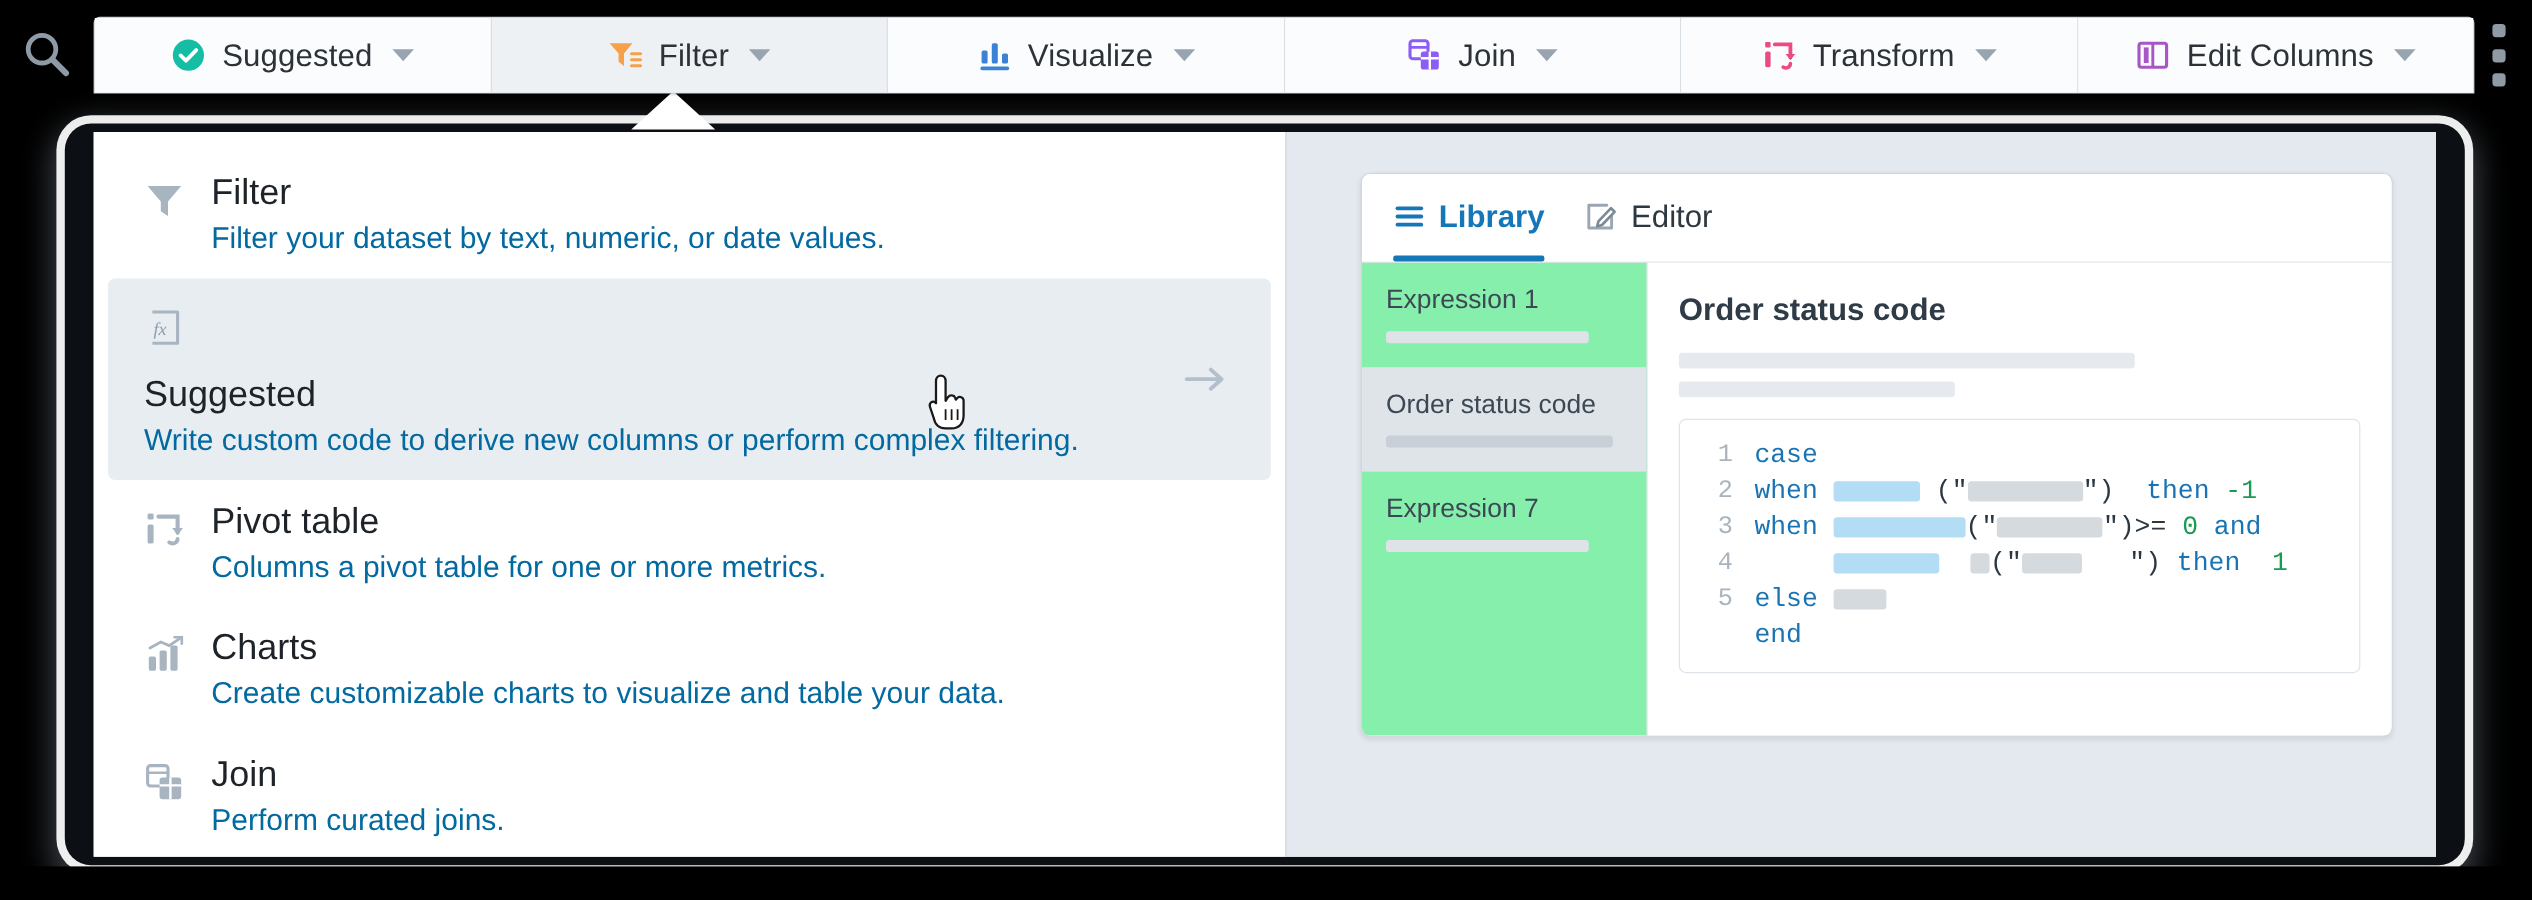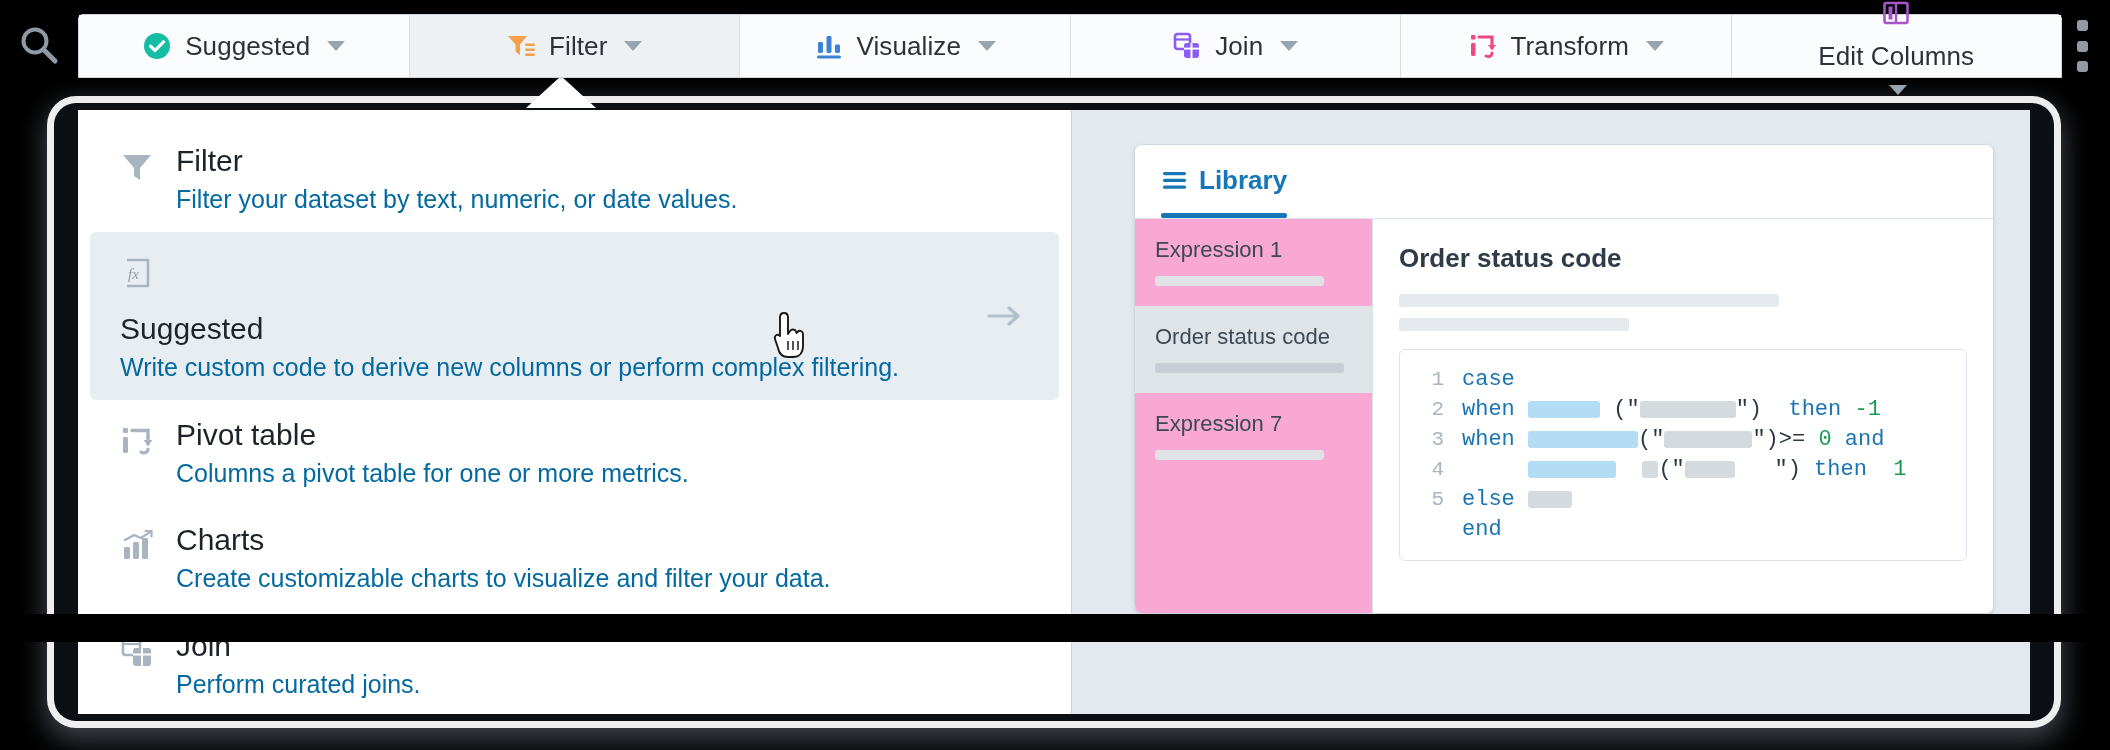--- a/index.html
+++ b/index.html
@@ -8,21 +8,21 @@
     width: 2110px;
     height: 750px;
     background: #000000;
     font-family: "Liberation Sans", sans-serif;
     overflow: hidden;
   }
 
   #stage {
     position: relative;
     width: 2110px;
-    height: 642px;
+    height: 750px;
     background: #000000;
   }
 
   
   #toolbar {
     position: absolute;
     left: 78px;
     top: 14px;
     width: 1984px;
     height: 64px;
@@ -39,21 +39,21 @@
     flex: 1 1 0;
     display: flex;
     align-items: center;
     justify-content: center;
     gap: 13px;
     border-right: 1px solid #d8dfe5;
     background: #fbfcfd;
     cursor: pointer;
     position: relative;
   }
-  .tab:last-child { border-right: none; flex-direction: column; }
+  .tab:last-child { border-right: none; }
   .tab.active { background: #eef1f4; }
 
   .tab-label {
     font-size: 26px;
     color: #2c3238;
     letter-spacing: .1px;
     white-space: nowrap;
   }
 
   .caret-down {
@@ -215,21 +215,21 @@
     height: 5px; background: #1576b8;
     border-radius: 2px;
   }
   .ct-icon { width: 27px; height: 27px; flex: none; }
 
   #card-body { flex: 1 1 auto; display: flex; min-height: 0; }
 
   #expr-list {
     width: 238px;
     flex: none;
-    background: #f9a8d4;
+    background: #86efac;
     border-right: 1px solid #dbe2e8;
   }
   .expr-row {
     padding: 18px 20px 20px 20px;
     cursor: pointer;
   }
   .expr-row.selected { background: #dfe4e9; }
   .expr-name { font-size: 22px; color: #3c4853; margin-bottom: 13px; }
   .expr-bar { height: 10px; border-radius: 3px; background: #dfe3e7; }
   .expr-row.selected .expr-bar { background: #c8cfd6; }
@@ -422,21 +422,21 @@
       <div class="menu-item">
         <svg class="mi-icon" viewBox="0 0 34 34">
           <rect x="4" y="18" width="6" height="12" rx="1.4" fill="#a8b5c1"></rect>
           <rect x="13" y="13" width="6" height="17" rx="1.4" fill="#a8b5c1"></rect>
           <rect x="22" y="9" width="6" height="21" rx="1.4" fill="#a8b5c1"></rect>
           <path d="M5 11 L14 6 L21 9 L30 3" fill="none" stroke="#a8b5c1" stroke-width="2.4" stroke-linecap="round"></path>
           <path d="M25.5 2 L31.5 2 L31.5 7.5" fill="none" stroke="#a8b5c1" stroke-width="2.2" stroke-linecap="round"></path>
         </svg>
         <div class="mi-text">
           <div class="mi-title">Charts</div>
-          <div class="mi-desc">Create customizable charts to visualize and filter your data.</div>
+          <div class="mi-desc">Create customizable charts to visualize and table your data.</div>
         </div>
       </div>
 
       <div class="menu-item">
         <svg class="mi-icon" viewBox="0 0 34 34">
           <rect x="3" y="3" width="17" height="17" rx="2.4" fill="none" stroke="#a8b5c1" stroke-width="2.6"></rect>
           <line x1="3" y1="9" x2="20" y2="9" stroke="#a8b5c1" stroke-width="2.2"></line>
           <rect x="13" y="13" width="18" height="18" rx="2.4" fill="#a8b5c1"></rect>
           <line x1="13" y1="19.5" x2="31" y2="19.5" stroke="#ffffff" stroke-width="2"></line>
           <line x1="22" y1="13" x2="22" y2="31" stroke="#ffffff" stroke-width="2"></line>
@@ -462,20 +462,27 @@
       <div id="preview-card">
 
         <div id="card-tabs">
           <div class="card-tab active">
             <svg class="ct-icon" viewBox="0 0 27 27">
               <rect x="2" y="5" width="23" height="3.2" rx="1.6" fill="#1576b8"></rect>
               <rect x="2" y="11.8" width="23" height="3.2" rx="1.6" fill="#1576b8"></rect>
               <rect x="2" y="18.6" width="23" height="3.2" rx="1.6" fill="#1576b8"></rect>
             </svg>
             <span>Library</span>
+          </div>
+          <div class="card-tab">
+            <svg class="ct-icon" viewBox="0 0 27 27">
+              <path d="M3 4 H18 M3 4 V23 H22 V11" fill="none" stroke="#9aa6b2" stroke-width="2.4" stroke-linecap="round" stroke-linejoin="round"></path>
+              <path d="M11 17.5 L21.5 6.5 L24.5 9.5 L14 20.5 L10 21.5 Z" fill="#ffffff" stroke="#7d8a96" stroke-width="2.2" stroke-linejoin="round"></path>
+            </svg>
+            <span>Editor</span>
           </div>
         </div>
 
         <div id="card-body">
 
           <div id="expr-list">
             <div class="expr-row">
               <div class="expr-name">Expression 1</div>
               <div class="expr-bar" style="width:86%"></div>
             </div>

